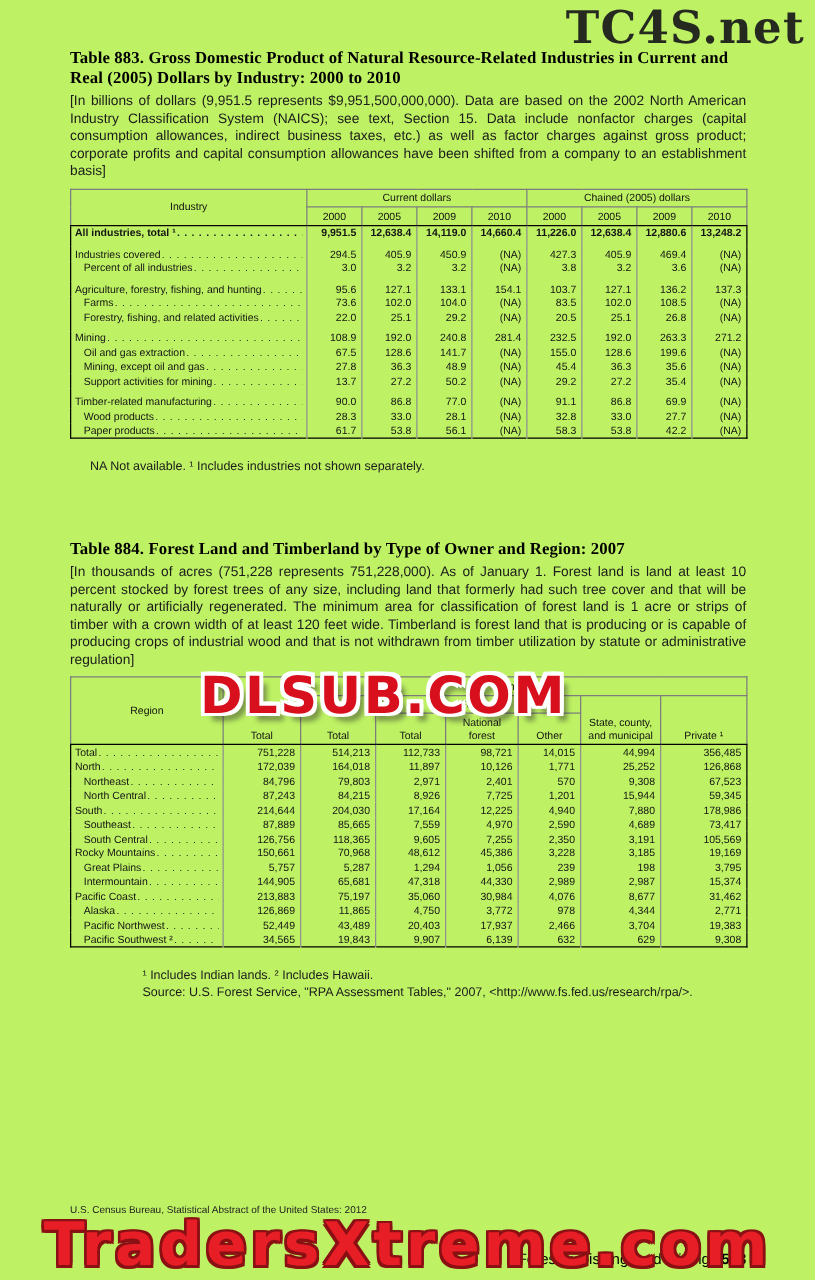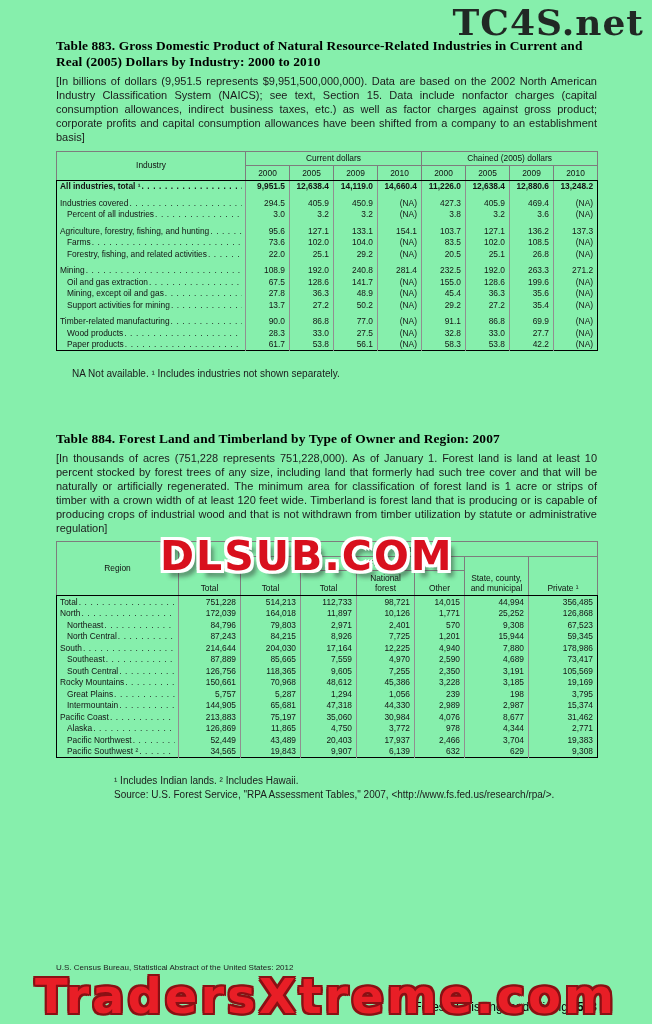--- a/index.html
+++ b/index.html
@@ -1,18 +1,18 @@
 <!DOCTYPE html>
 <html><head>
 <meta charset="utf-8">
 <style>
   html,body{margin:0;padding:0}
   body{width:652px;height:1024px;background:#fff;font-family:"Liberation Sans",sans-serif;color:#141414;position:relative;overflow:hidden}
   p,h2{margin:0;padding:0}
-  .page{position:absolute;inset:0;background:#86efac}
+  .page{position:absolute;inset:0;background:#bef264}
   .content{position:absolute;left:56px;top:38px;width:541px}
 
   .tbl-title{font-family:Liberation Serif, serif;font-weight:bold;font-size:13.4px;line-height:1.2;color:#000;letter-spacing:.1px}
   .headnote{margin-top:4px;font-size:11px;line-height:1.28;text-align:justify;color:#1b1b1b}
 
   .dtable{margin-top:6px;width:541px;border-collapse:collapse;table-layout:fixed;font-size:8.4px;line-height:1.25;border:1.5px solid #000}
   .dtable th{font-weight:normal;text-align:center;padding:1.5px 2px;border:1px solid #7d7d7d;vertical-align:bottom;color:#111}
   .dtable th.mid{vertical-align:middle}
   .dtable thead tr:last-child th,.dtable th[rowspan]{border-bottom:1px solid #000}
   .dtable td{padding:.5px 3px;vertical-align:bottom}
@@ -309,21 +309,21 @@
             </tr>
             <tr class="ind1">
               <td class="lbl">
                 <div class="lf">
                   <span class="lt">Wood products</span>
                   <span class="dots"> . . . . . . . . . . . . . . . . . . . . . . . . . . . . . . . . . . . . . . . . . . . . . . . . . . . . . . . . . . . . . . . . . . . . . . . . . . . . . . . . . . . . . . . . . .</span>
                 </div>
               </td>
               <td class="num">28.3</td>
               <td class="num">33.0</td>
-              <td class="num">27.5</td>
+              <td class="num">28.1</td>
               <td class="num">(NA)</td>
               <td class="num">32.8</td>
               <td class="num">33.0</td>
               <td class="num">27.7</td>
               <td class="num">(NA)</td>
             </tr>
             <tr class="ind1">
               <td class="lbl">
                 <div class="lf">
                   <span class="lt">Paper products</span>

